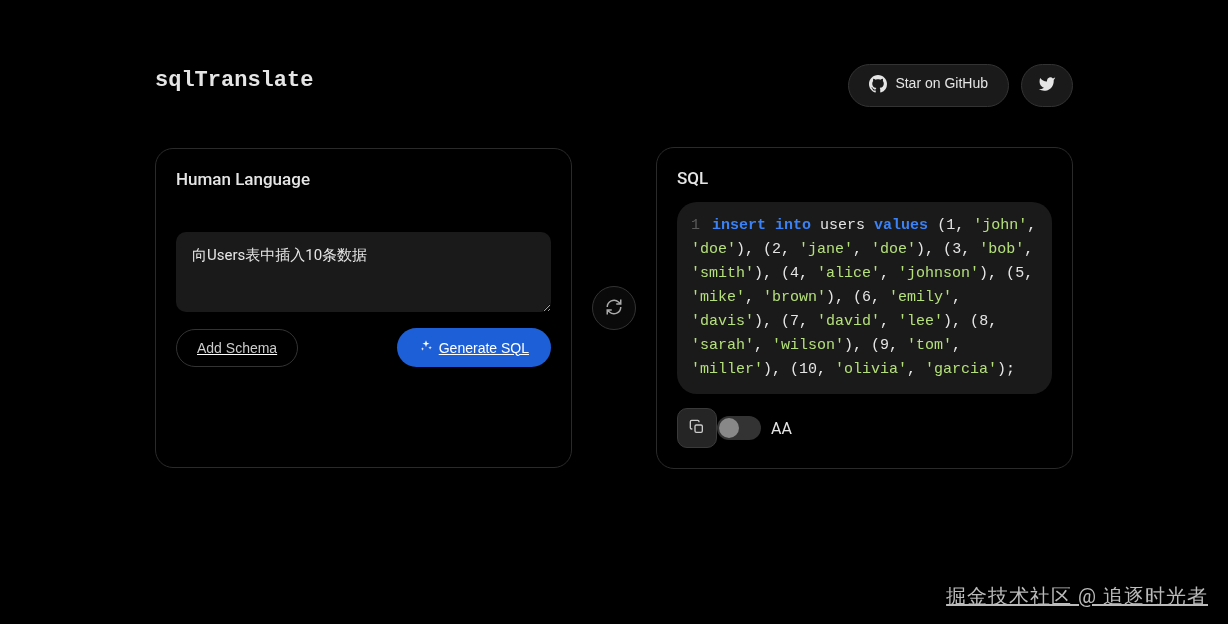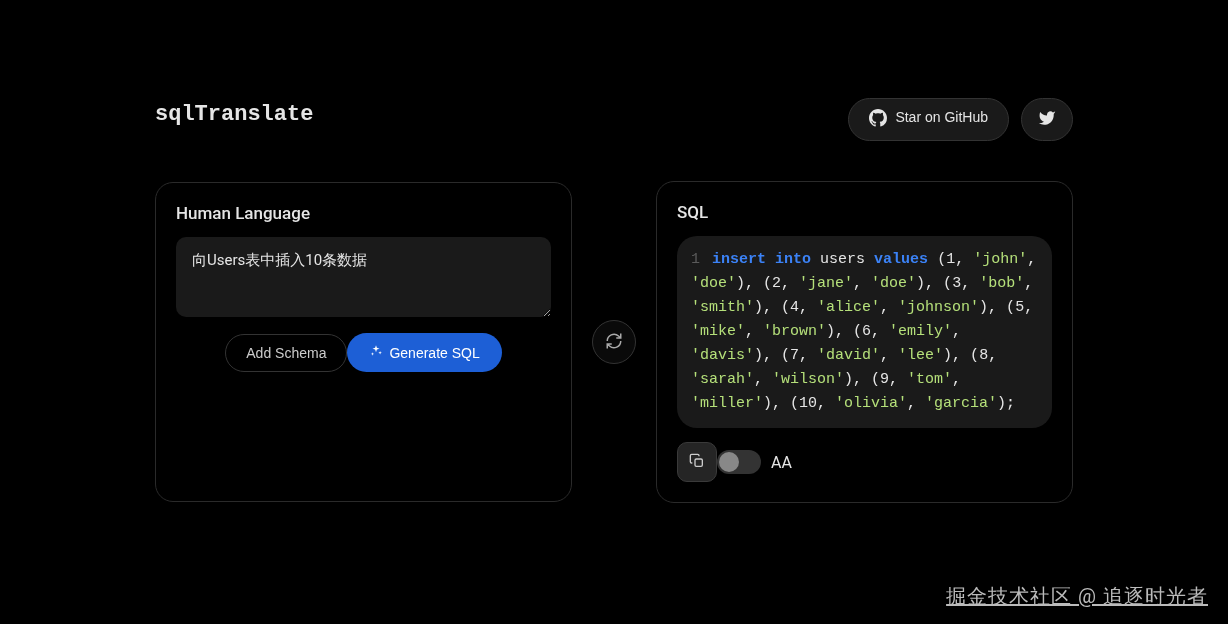--- a/index.html
+++ b/index.html
@@ -12,21 +12,21 @@
   overflow: hidden;
   position: relative;
 }
 .container {
   padding: 0 155px;
 }
 .header {
   display: flex;
   justify-content: space-between;
   align-items: center;
-  padding-top: 98px;
+  padding-top: 64px;
   padding-bottom: 40px;
 }
 .title-block h1 {
   font-family: 'Courier New', monospace;
   font-size: 22px;
   font-weight: bold;
   color: #e5e5e5;
   margin-bottom: 10px;
 }
 .title-block p {
@@ -78,26 +78,28 @@
   background: #1a1a1a;
   border: none;
   border-radius: 10px;
   padding: 14px 16px;
   color: #e5e5e5;
   font-size: 15px;
   min-height: 80px;
   width: 100%;
   resize: vertical;
   font-family: inherit;
+  margin-top: 29px;
 }
 .input-actions {
   display: flex;
-  justify-content: center;
+  justify-content: space-between;
   align-items: center;
   margin-top: 16px;
+  text-decoration: underline;
 }
 .btn-secondary {
   background: transparent;
   border: 1px solid #333;
   border-radius: 24px;
   padding: 10px 20px;
   color: #ccc;
   font-size: 14px;
   cursor: pointer;
 }

